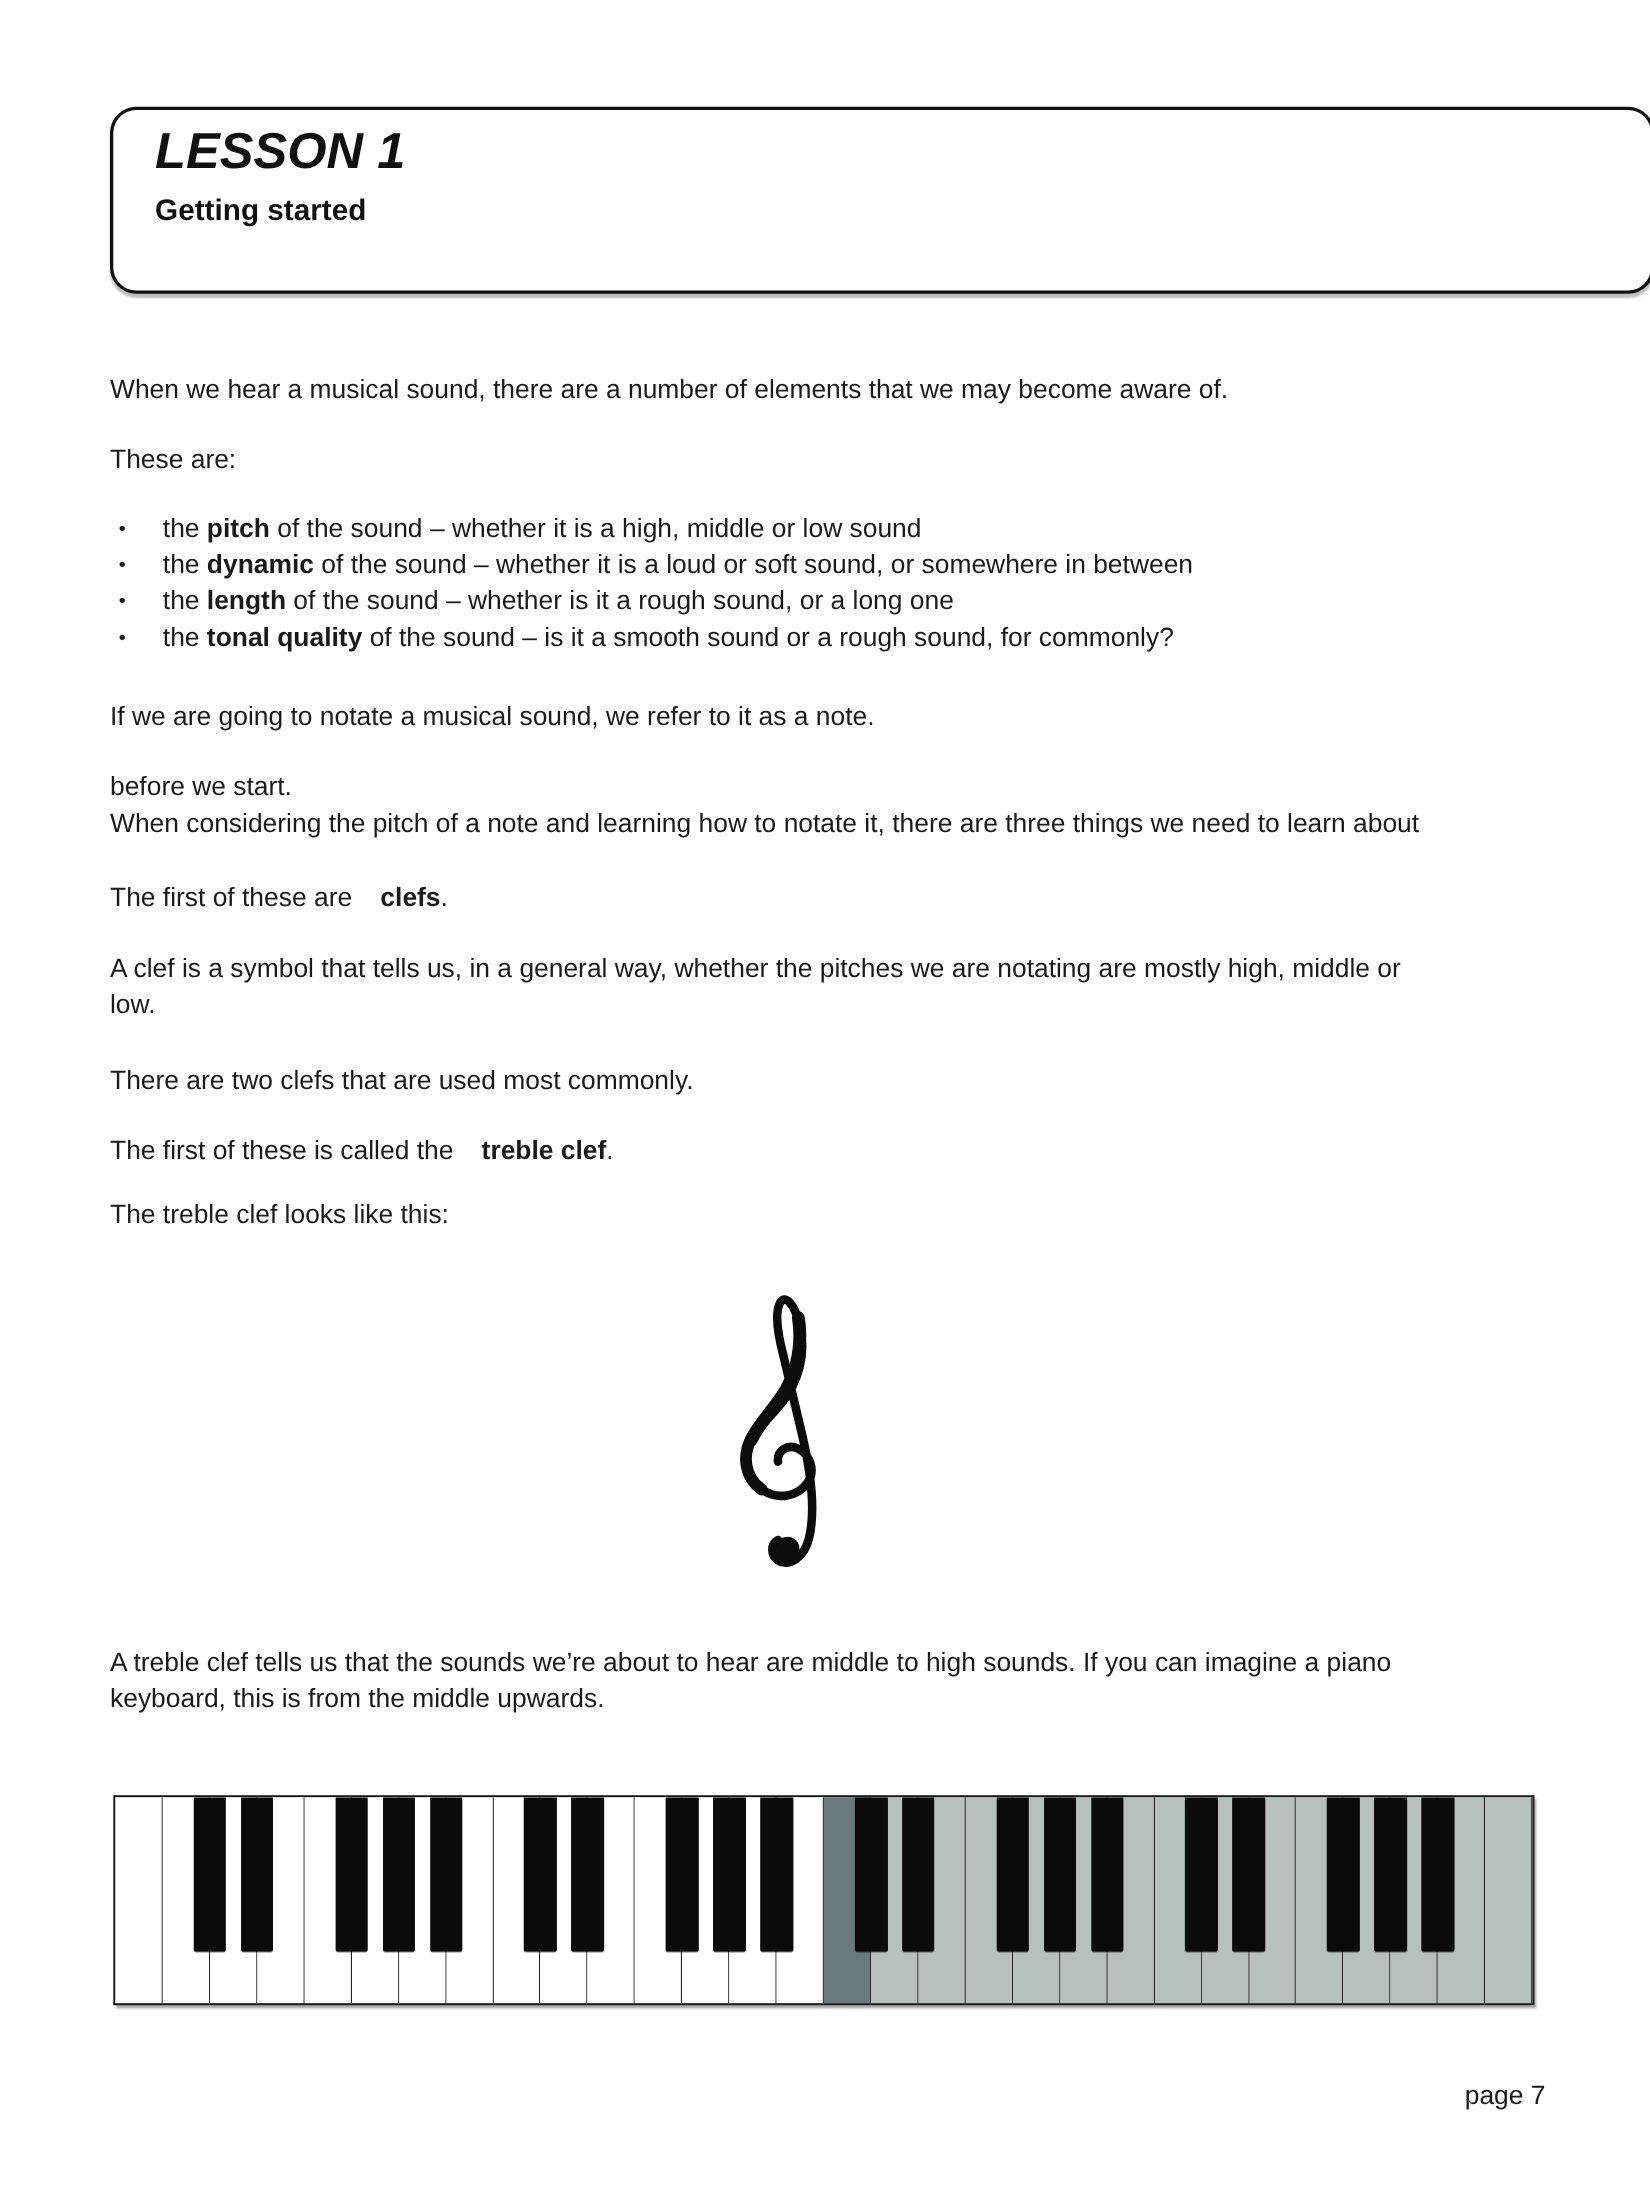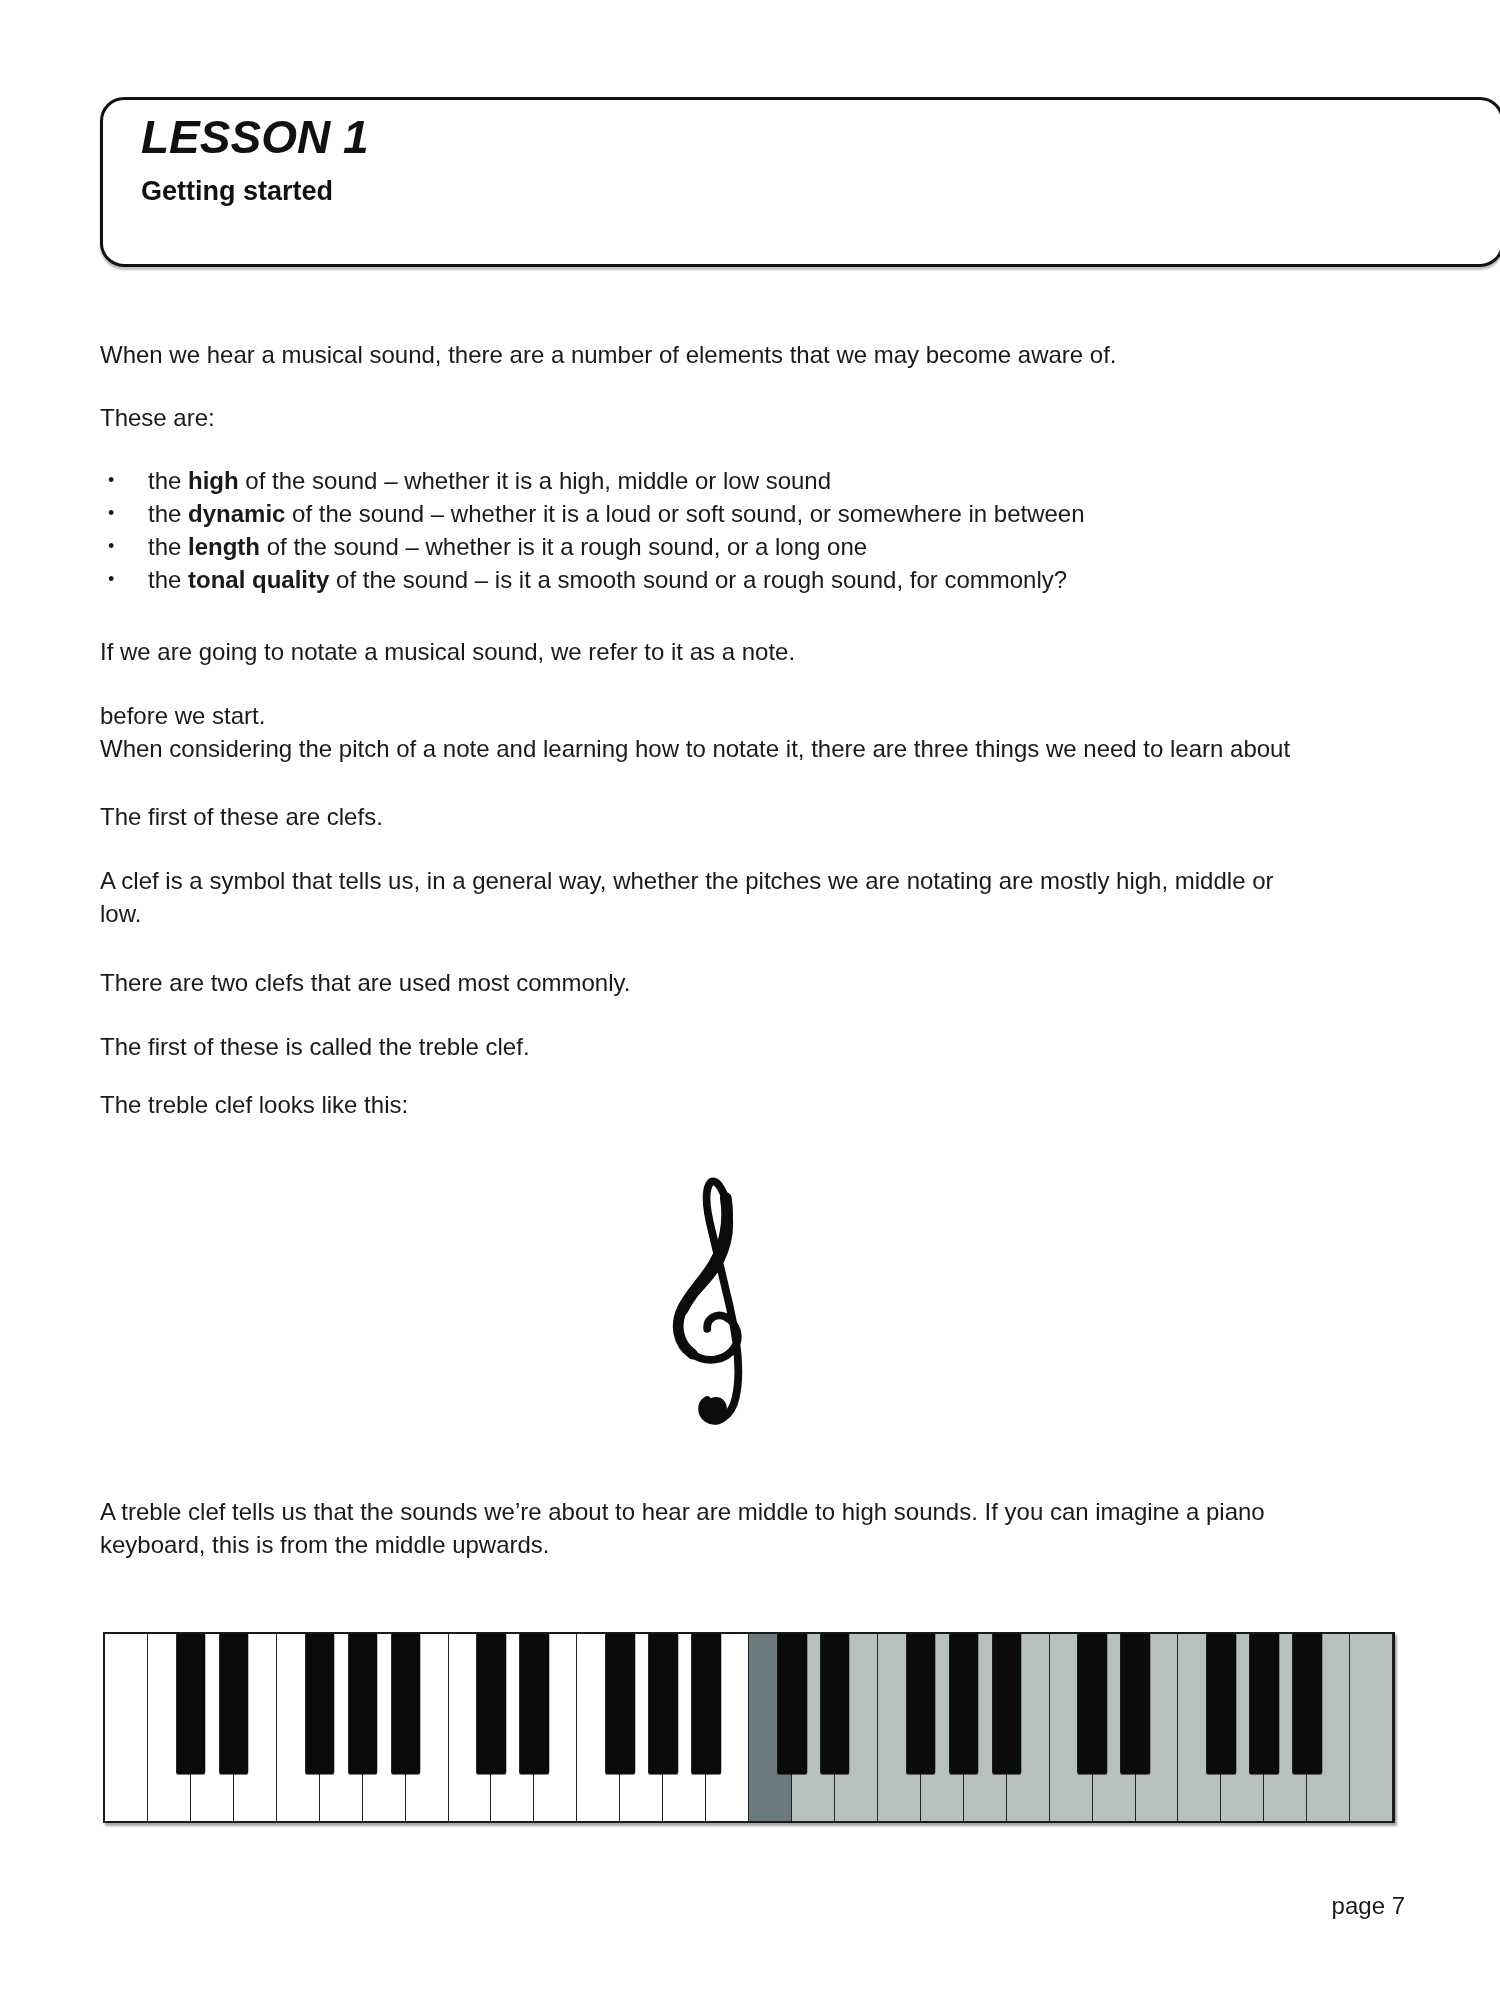--- a/index.html
+++ b/index.html
@@ -29,21 +29,21 @@
   .lesson-title{
     font-size:27px;font-weight:bold;
     line-height:1.1;margin-top:14px;color:#111;
   }
   
   .para{
     position:absolute;left:100px;
     font-size:24px;line-height:33px;
     white-space:nowrap;
   }
-  .para b{font-weight:normal;}
+  .para b{font-weight:bold;margin-left:19px;}
   .bullet-list{
     position:absolute;left:100px;top:464px;
     margin:0;padding:0;list-style:none;
   }
   .bullet-list li{
     position:relative;
     padding-left:48px;
     font-size:24px;line-height:33px;
     white-space:nowrap;
   }
@@ -94,21 +94,21 @@
     <div class="lesson-label">LESSON 1</div>
     <div class="lesson-title">Getting started</div>
   </div>
 
   <div class="para" style="top:338px">When we hear a musical sound, there are a number of elements that we may become aware of.</div>
   <div class="para" style="top:401px">These are:</div>
 
   <ul class="bullet-list">
     <li>
       <span class="bullet-dot">•</span>
-      <span>the </span><b>high</b><span> of the sound – whether it is a high, middle or low sound</span>
+      <span>the </span><b>pitch</b><span> of the sound – whether it is a high, middle or low sound</span>
     </li>
     <li>
       <span class="bullet-dot">•</span>
       <span>the </span><b>dynamic</b><span> of the sound – whether it is a loud or soft sound, or somewhere in between</span>
     </li>
     <li>
       <span class="bullet-dot">•</span>
       <span>the </span><b>length</b><span> of the sound – whether is it a rough sound, or a long one</span>
     </li>
     <li>

